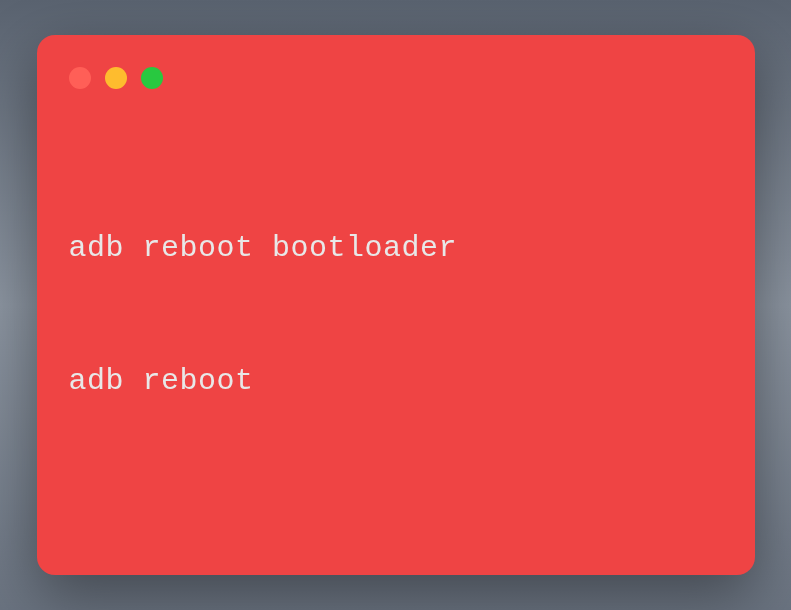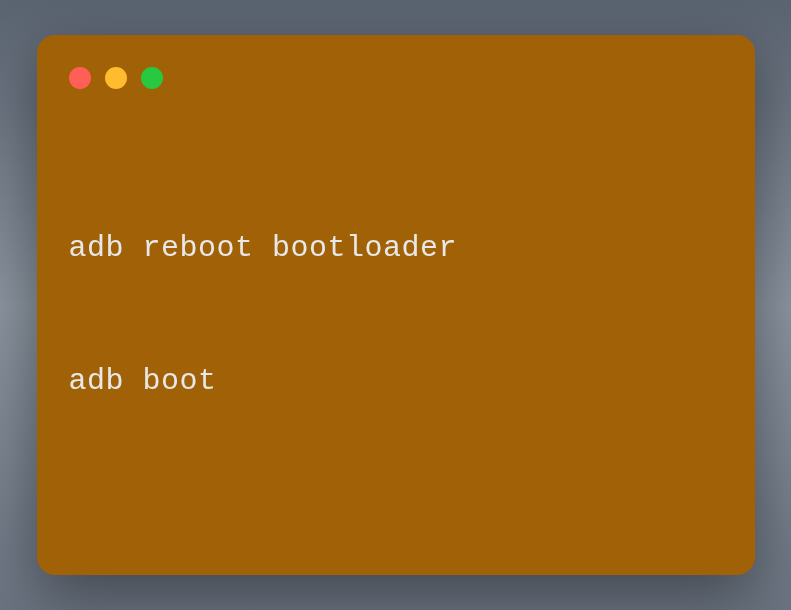--- a/index.html
+++ b/index.html
@@ -12,21 +12,21 @@
       height: 610px;
       background: linear-gradient(180deg, #5a6370 0%, #8b94a0 50%, #6a7380 100%);
       display: flex;
       align-items: center;
       justify-content: center;
       font-family: 'SF Mono', 'Monaco', 'Menlo', 'Consolas', 'Courier New', monospace;
     }
     .terminal-window {
       width: 718px;
       height: 540px;
-      background: #a16207;
+      background: #ef4444;
       border-radius: 18px;
       padding: 28px 32px;
       box-shadow: 0 20px 60px rgba(0,0,0,0.4);
       overflow: hidden;
       position: relative;
     }
     .traffic-lights {
       display: flex;
       gap: 14px;
       margin-bottom: 48px;
@@ -57,19 +57,19 @@
 <body>
 
 <div class="terminal-window">
   <div class="traffic-lights">
     <div class="traffic-light tl-close"></div>
     <div class="traffic-light tl-min"></div>
     <div class="traffic-light tl-max"></div>
   </div>
   <div class="terminal-content">
     <span class="terminal-line">adb reboot bootloader</span>
-    <span class="terminal-line">adb boot</span>
+    <span class="terminal-line">adb reboot</span>
     
     
     
     
   </div>
 </div>
 
 </body></html>

